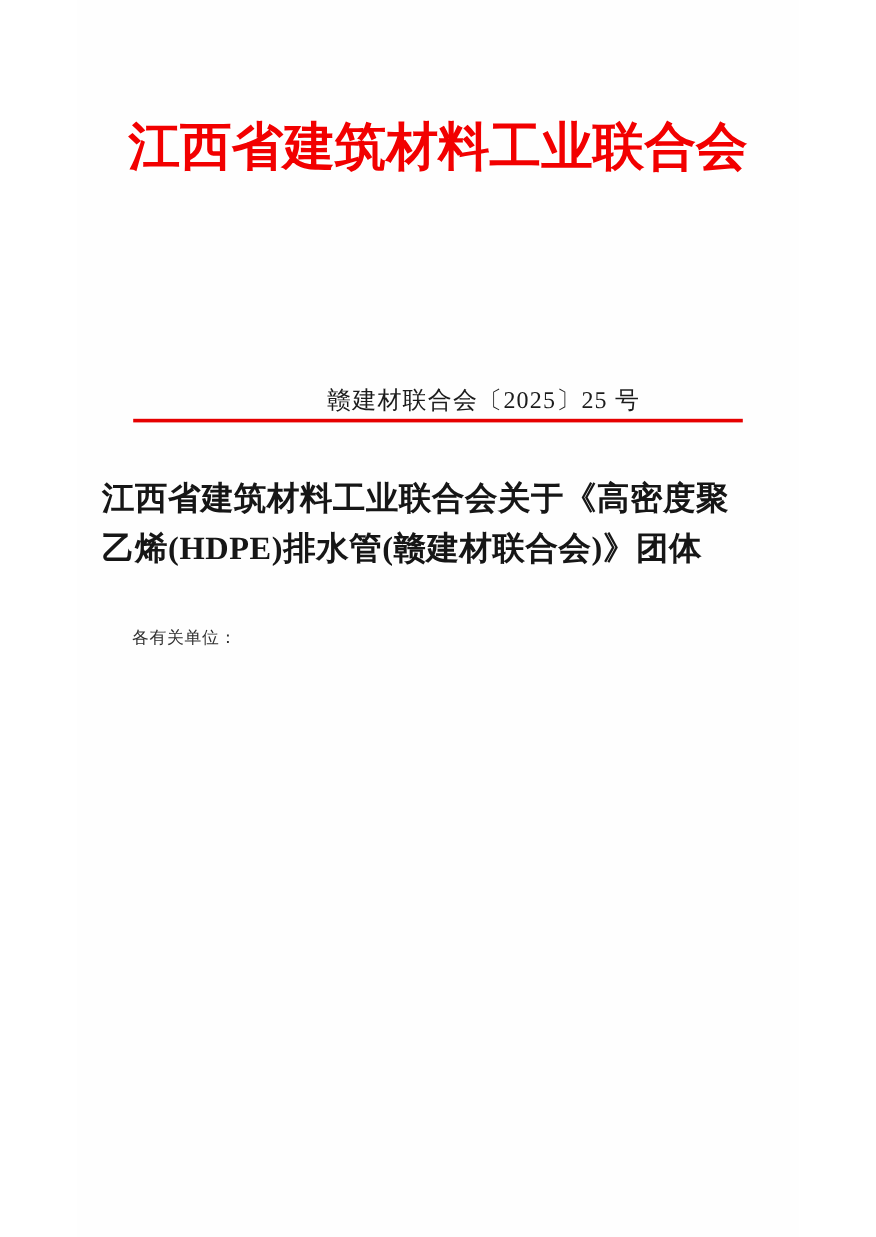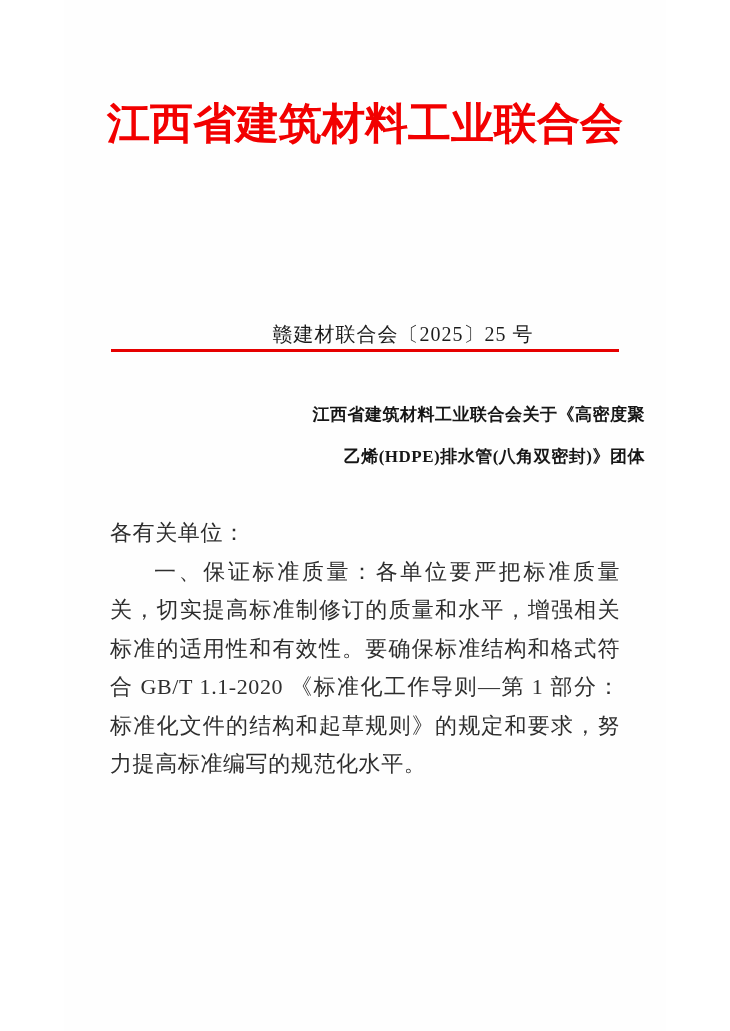--- a/index.html
+++ b/index.html
@@ -43,32 +43,32 @@
   .red-line {
     width: 508px;
     height: 3px;
     margin: 3px auto 0 auto;
     background: #e60000;
   }
   
   .notice-title {
     width: 560px;
     margin: 42px auto 0 auto;
-    text-align: right;
+    text-align: left;
     font-weight: 700;
-    font-size: 17px;
+    font-size: 27px;
     line-height: 42px;
     color: #161616;
     letter-spacing: 0.5px;
   }
   
   .content {
     width: 510px;
     margin: 36px auto 0 auto;
-    font-size: 22px;
+    font-size: 14px;
     line-height: 38.5px;
     color: #2e2e2e;
     letter-spacing: 0.6px;
     text-align: justify;
   }
   .content p { margin: 0; }
   .content p.indent { text-indent: 2em; }
 </style>
 </head>
 <body>
@@ -76,21 +76,20 @@
 <div class="page">
 
   <div class="letterhead">江西省建筑材料工业联合会</div>
 
   <div class="doc-number">赣建材联合会〔2025〕25 号</div>
 
   <div class="red-line"></div>
 
   <div class="notice-title">
     <div>江西省建筑材料工业联合会关于《高密度聚</div>
-    <div>乙烯(HDPE)排水管(八角双密封)》团体</div>
+    <div>乙烯(HDPE)排水管(赣建材联合会)》团体</div>
   </div>
 
   <div class="content">
     <p class="salutation">各有关单位：</p>
-    <p class="indent">一、保证标准质量：各单位要严把标准质量关，切实提高标准制修订的质量和水平，增强相关标准的适用性和有效性。要确保标准结构和格式符合 GB/T 1.1-2020 《标准化工作导则—第 1 部分：标准化文件的结构和起草规则》的规定和要求，努力提高标准编写的规范化水平。</p>
   </div>
 
 </div>
 
 </body></html>

